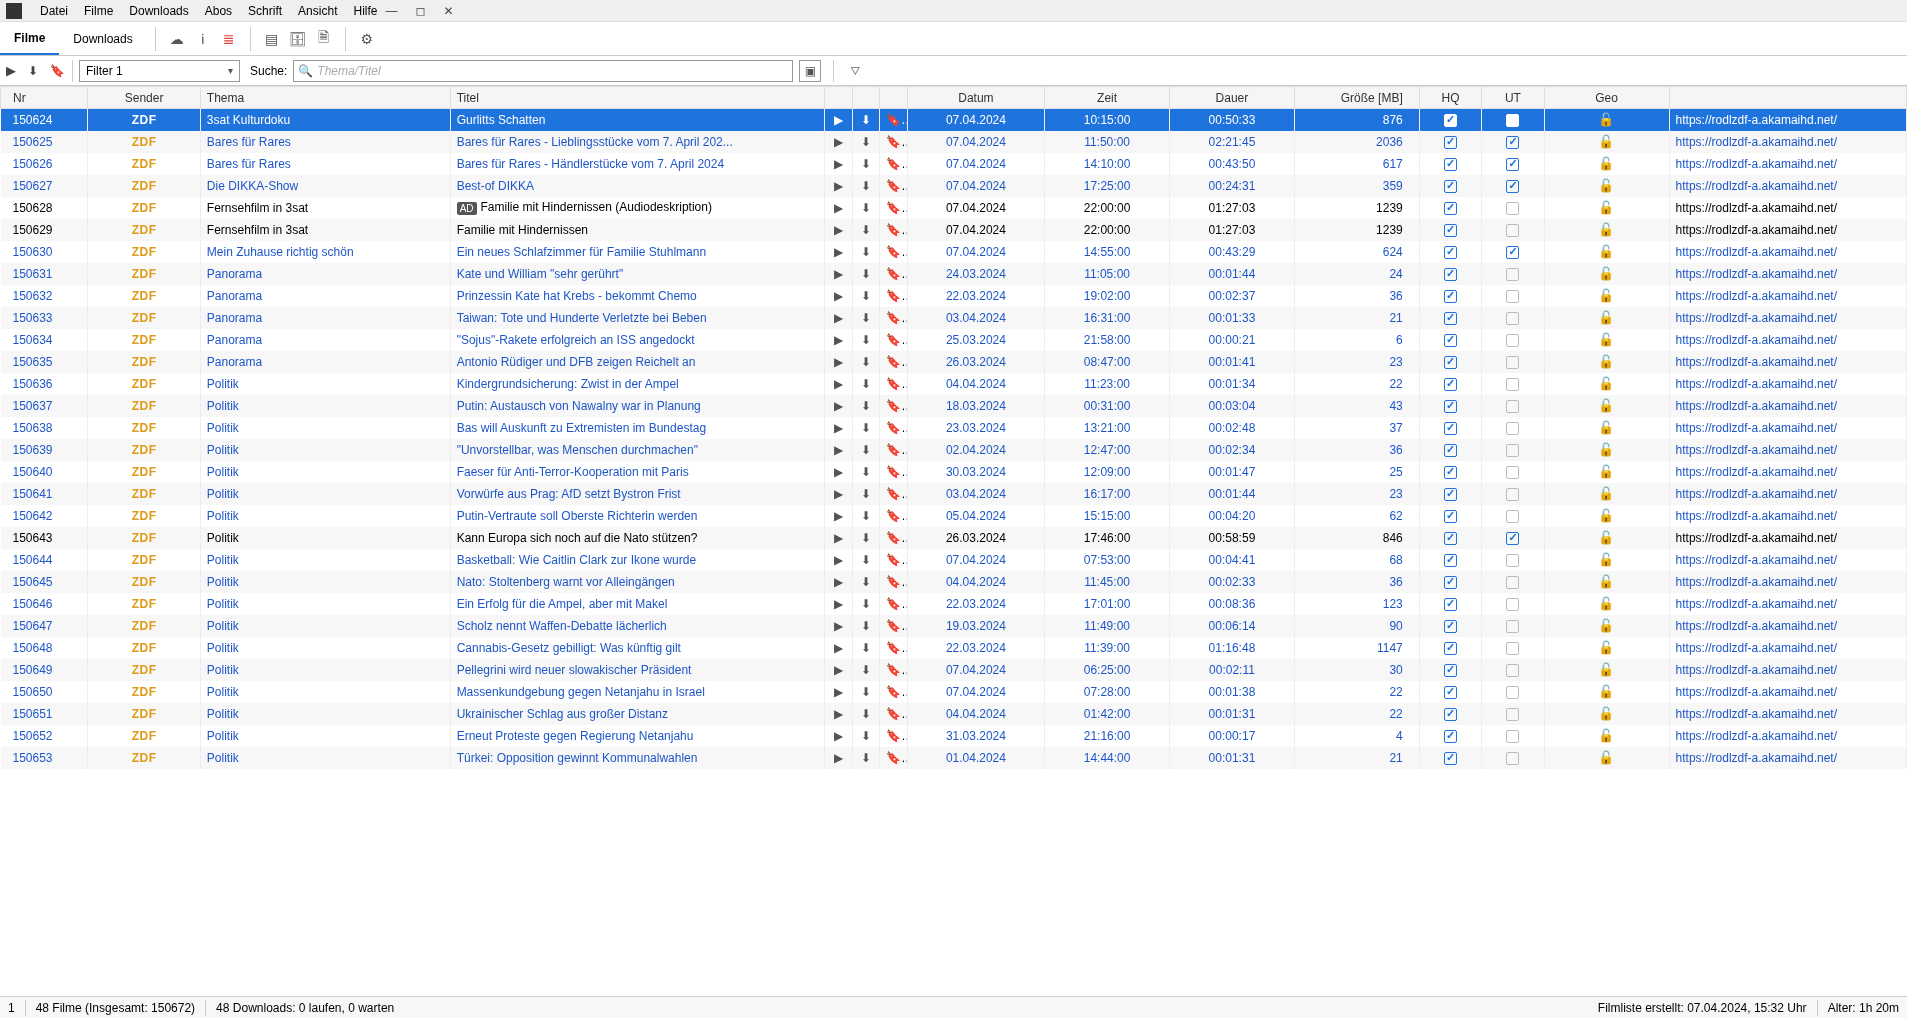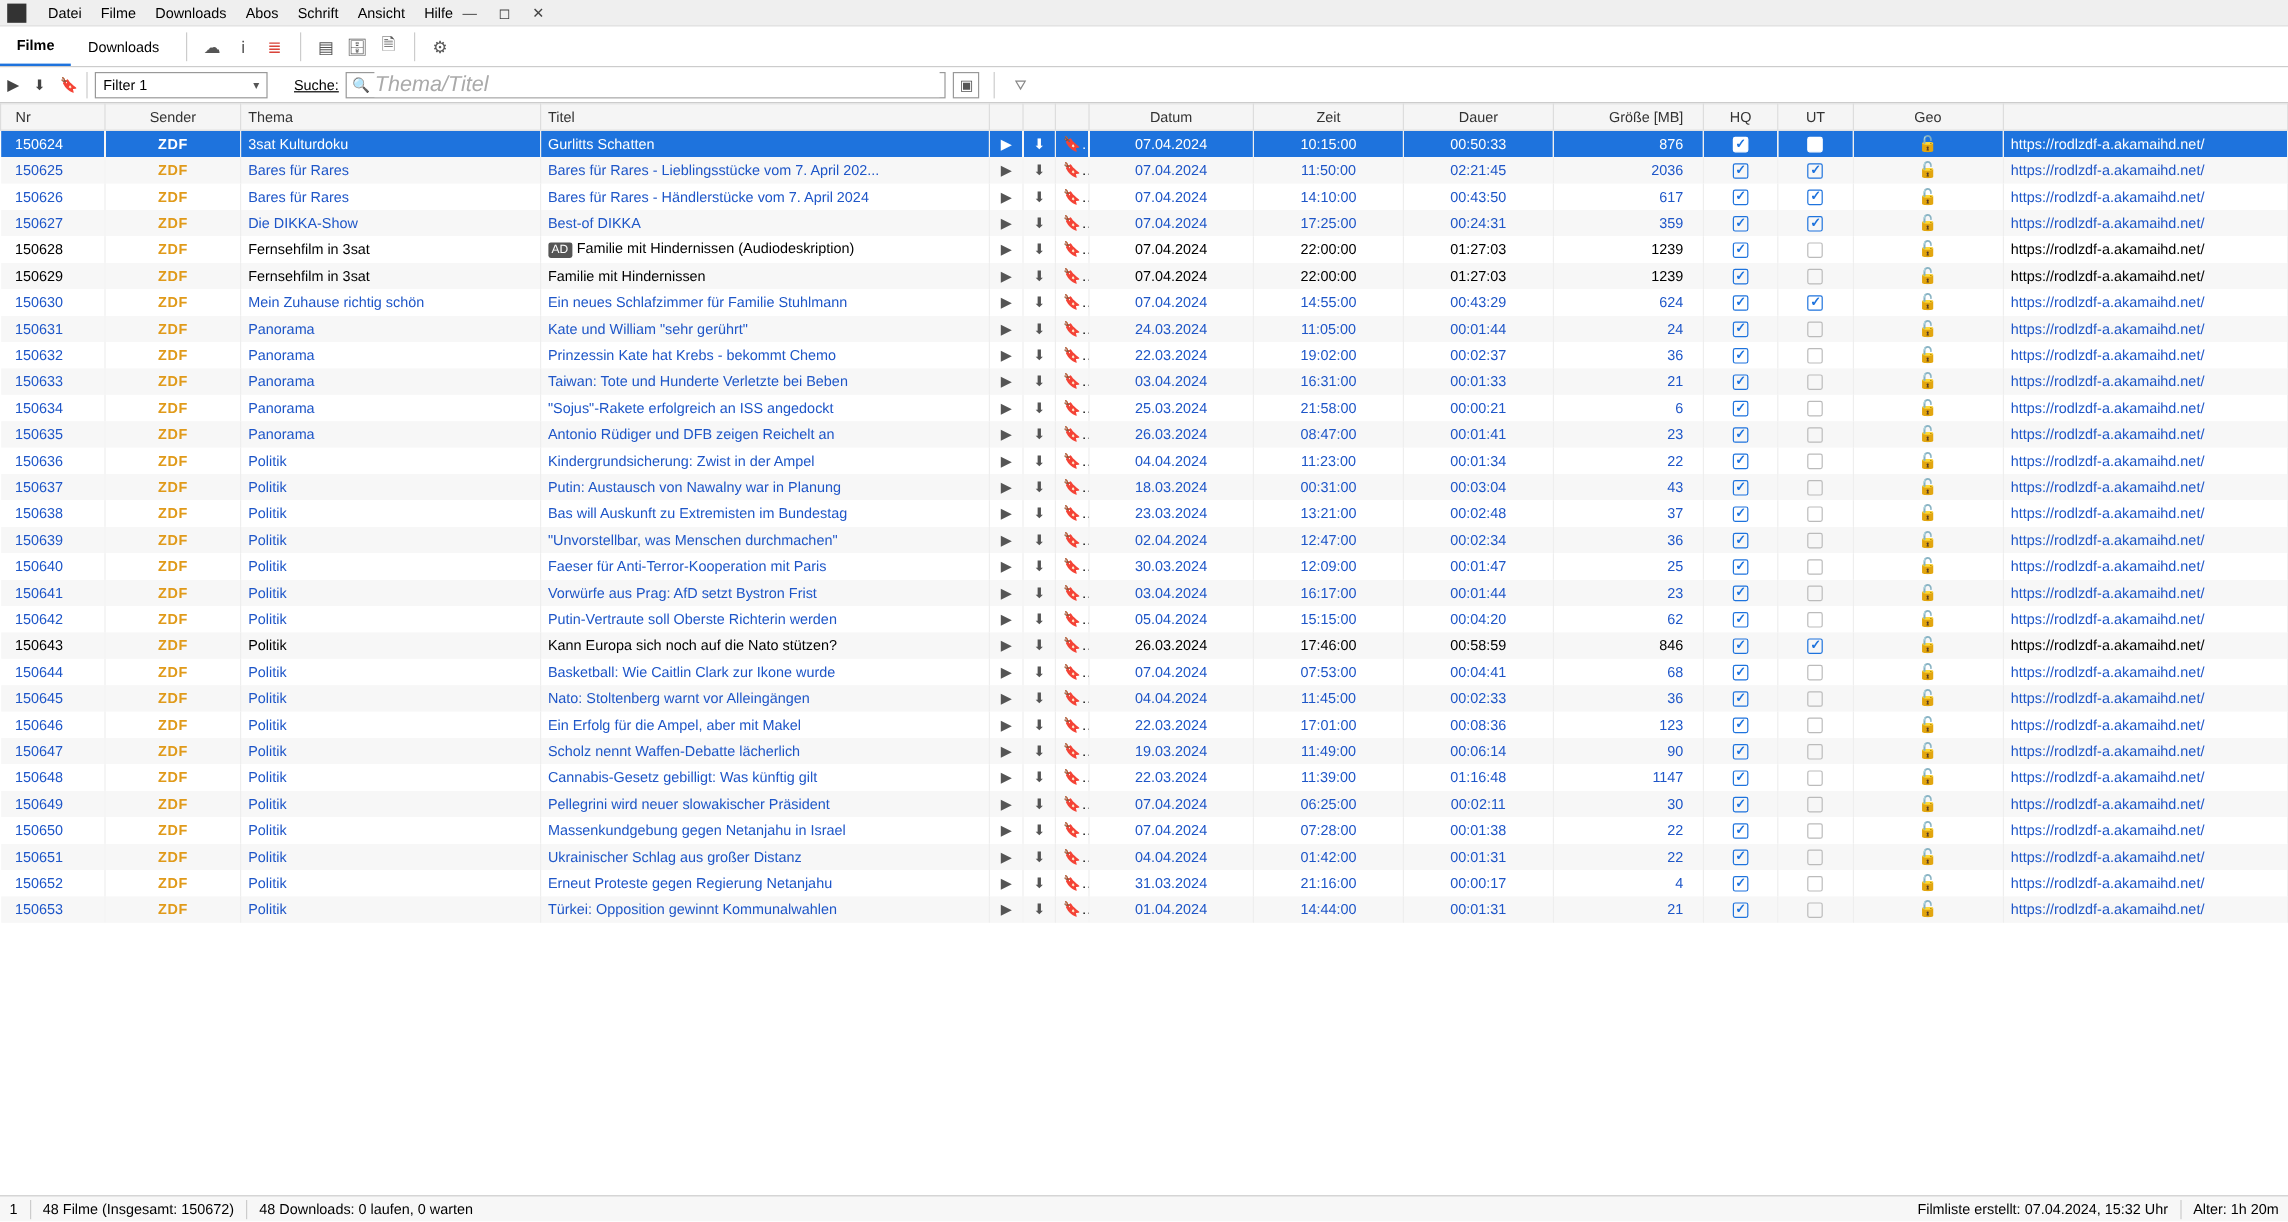--- a/index.html
+++ b/index.html
@@ -19,25 +19,25 @@
 .tabstrip .tab { padding: 8px 14px; cursor: default; }
 .tabstrip .tab.active { border-bottom: 2px solid #1e73dd; color: #000; font-weight: 600; }
 .tabstrip .sep { width: 1px; height: 24px; background: #ccc; margin: 0 8px; }
 .tabstrip .tb-icon { width: 26px; text-align: center; color: #555; cursor: default; font-size: 14px; }
 .tb-icon.redlist { color: #d9443a; }
 
 
 .filterbar { display: flex; align-items: center; height: 30px; border-bottom: 1px solid #ccc; padding: 0 6px; gap: 6px; }
 .filterbar .play-icon, .filterbar .dl-icon, .filterbar .bm-icon { width: 16px; color: #444; cursor: default; }
 .filterbar .play-icon { font-size: 13px; }
-.filterbar .filter-select { display: flex; align-items: center; border: 1px solid #999; height: 22px; width: 144px; padding: 0 6px; background: #fff; justify-content: space-between; }
+.filterbar .filter-select { display: flex; align-items: center; border: 1px solid #999; height: 22px; width: 161px; padding: 0 6px; background: #fff; justify-content: space-between; }
 .filterbar .filter-select .chev { color: #555; font-size: 10px; }
-.filterbar .search-label { margin-left: 16px; text-decoration: underline; }
+.filterbar .search-label { margin-left: 4px; }
 .filterbar .search-box { display: flex; align-items: center; border: 1px solid #999; height: 22px; flex: 0 0 500px; padding: 0 4px; background: #fff; color: #888; }
-.filterbar .search-box input { border: none; outline: none; flex: 1; font-size: 18px; color: #a16207; }
+.filterbar .search-box input { border: none; outline: none; flex: 1; font-size: 12px; color: #a16207; }
 .filterbar .search-box input::placeholder { color: #aaa; font-style: italic; }
 .filterbar .mag { color: #aaa; margin-right: 4px; }
 .filterbar .after-search-icon { width: 22px; height: 22px; border: 1px solid #999; display: flex; align-items: center; justify-content: center; color: #555; }
 .filterbar .funnel { margin-left: 10px; color: #888; }
 
 
 .table-wrap { flex: 1; overflow: auto; }
 table { border-collapse: collapse; width: 100%; table-layout: fixed; }
 th { background: #f5f5f5; border: 1px solid #ddd; padding: 3px 6px; font-weight: 400; color: #333; text-align: center; height: 22px; }
 td { border-right: 1px solid #eee; padding: 2px 6px; height: 22px; white-space: nowrap; overflow: hidden; text-overflow: ellipsis; }

